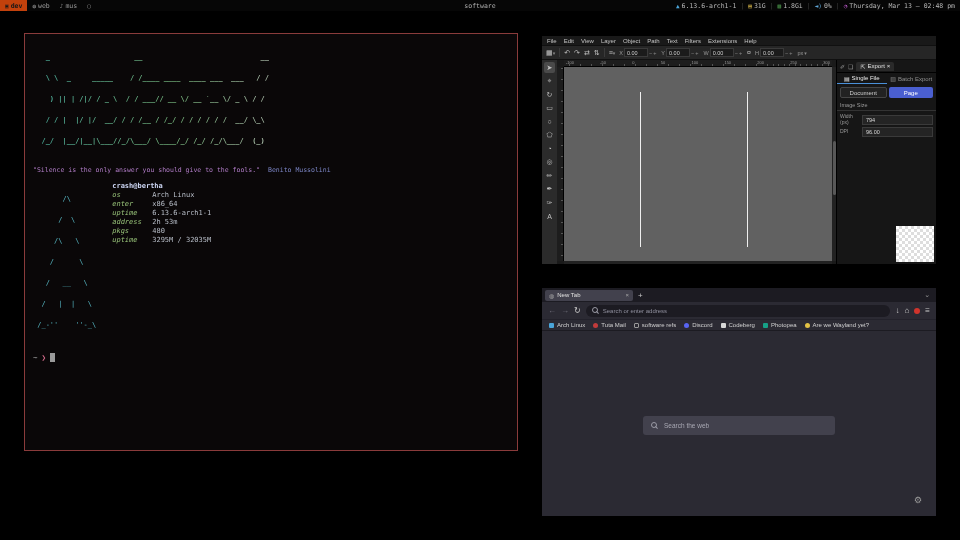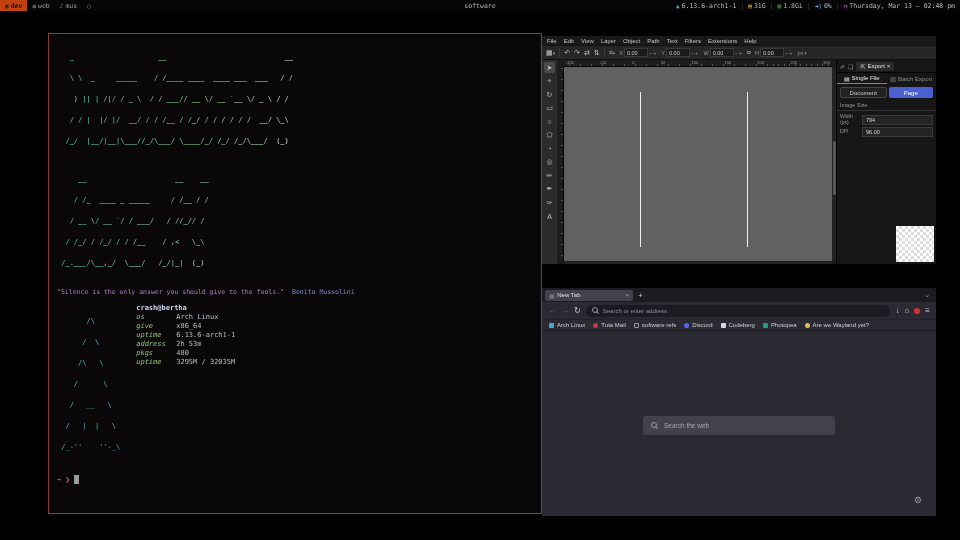--- a/index.html
+++ b/index.html
@@ -15,23 +15,23 @@
   .bar-title { position:absolute; left:0; right:0; top:0; height:11px; display:flex;
     align-items:center; justify-content:center; color:#b0b0b0; pointer-events:none; }
   .bar-right { margin-left:auto; display:flex; align-items:center; gap:4px; padding-right:5px; }
   .mod { display:flex; align-items:center; gap:2px; color:#b8b8b8; }
   .sep { color:#3d3d3d; }
   .mi { font-size:6px; }
   .mi.arch { color:#4aa5d9; } .mi.disk { color:#d9b84a; } .mi.mem { color:#5fbf5f; }
   .mi.vol { color:#5fa8d9; } .mi.clk { color:#c95fd9; }
 
   
-  .term { position:absolute; left:24px; top:33px; width:494px; height:481px;
+  .term { position:absolute; left:24px; top:33px; width:494px; height:418px;
     background:#0a0708; border:1px solid #8a3b3b; padding:6px 8px;
-    font-family:"DejaVu Sans Mono",monospace;margin-left:24px; }
+    font-family:"DejaVu Sans Mono",monospace; }
   .art { font-size:7px; line-height:7px; white-space:pre; font-weight:bold; }
   .grad1 div, .grad2 div { background:linear-gradient(90deg,#4db6a4 0%,#7dc184 30%,#c9cdc5 55%,#a88fd6 80%,#d16a8a 100%);
     -webkit-background-clip:text; background-clip:text; color:transparent; }
   .grad2 div { background:linear-gradient(90deg,#4db6a4 0%,#9fb8b0 35%,#cccccc 60%,#b48ead 85%,#6fc7bf 100%);
     -webkit-background-clip:text; background-clip:text; color:transparent; }
   .art + .art { margin-top:3px; }
   .quote { margin-top:7px; font-size:6.5px; color:#b07cc6; }
   .quote .author { color:#7c86c6; margin-left:8px; }
   .fetch { display:flex; gap:16px; margin-top:8px; }
   .logo { font-size:7px; line-height:7px; white-space:pre; color:#56b6c2; }
@@ -183,44 +183,37 @@
 </div>
 
 <div class="term">
   <div class="art grad1">
     <div>   _                    __                            __</div>
     <div>   \ \  _     _____    / /____ ____  ____ ___  ___   / /</div>
     <div>    ) || | /|/ / _ \  / / ___// __ \/ __ `__ \/ _ \ / /</div>
     <div>   / / |  |/ |/  __/ / / /__ / /_/ / / / / / /  __/ \_\</div>
     <div>  /_/  |__/|__|\___//_/\___/ \____/_/ /_/ /_/\___/  (_)</div>
   </div>
-  <div class="art grad2">
-    <div>     __                     __    __</div>
-    <div>    / /_  ____ _ _____     / /__ / /</div>
-    <div>   / __ \/ __ `/ / ___/   / //_// /</div>
-    <div>  / /_/ / /_/ / / /__    / ,&lt;   \_\</div>
-    <div> /_.___/\__,_/  \___/   /_/|_|  (_)</div>
-  </div>
   <div class="quote">
     <span>"Silence is the only answer you should give to the fools."</span><span class="author">Benito Mussolini</span>
   </div>
   <div class="fetch">
     <div class="logo">
       <div>       /\</div>
       <div>      /  \</div>
       <div>     /\   \</div>
       <div>    /      \</div>
       <div>   /   __   \</div>
       <div>  /   |  |   \</div>
       <div> /_-''    ''-_\</div>
     </div>
     <div class="finfo">
       <div class="fuser">crash@bertha</div>
       <div class="frow"><span class="flabel">os</span><span class="fval">Arch Linux</span></div>
-      <div class="frow"><span class="flabel">give</span><span class="fval">x86_64</span></div>
+      <div class="frow"><span class="flabel">enter</span><span class="fval">x86_64</span></div>
       <div class="frow"><span class="flabel">uptime</span><span class="fval">6.13.6-arch1-1</span></div>
       <div class="frow"><span class="flabel">address</span><span class="fval">2h 53m</span></div>
       <div class="frow"><span class="flabel">pkgs</span><span class="fval">480</span></div>
       <div class="frow"><span class="flabel">uptime</span><span class="fval">3295M / 32035M</span></div>
     </div>
   </div>
   <div class="prompt">
     <span>~</span>
     <span class="psym">❯</span>
     <span class="cursor"></span>

